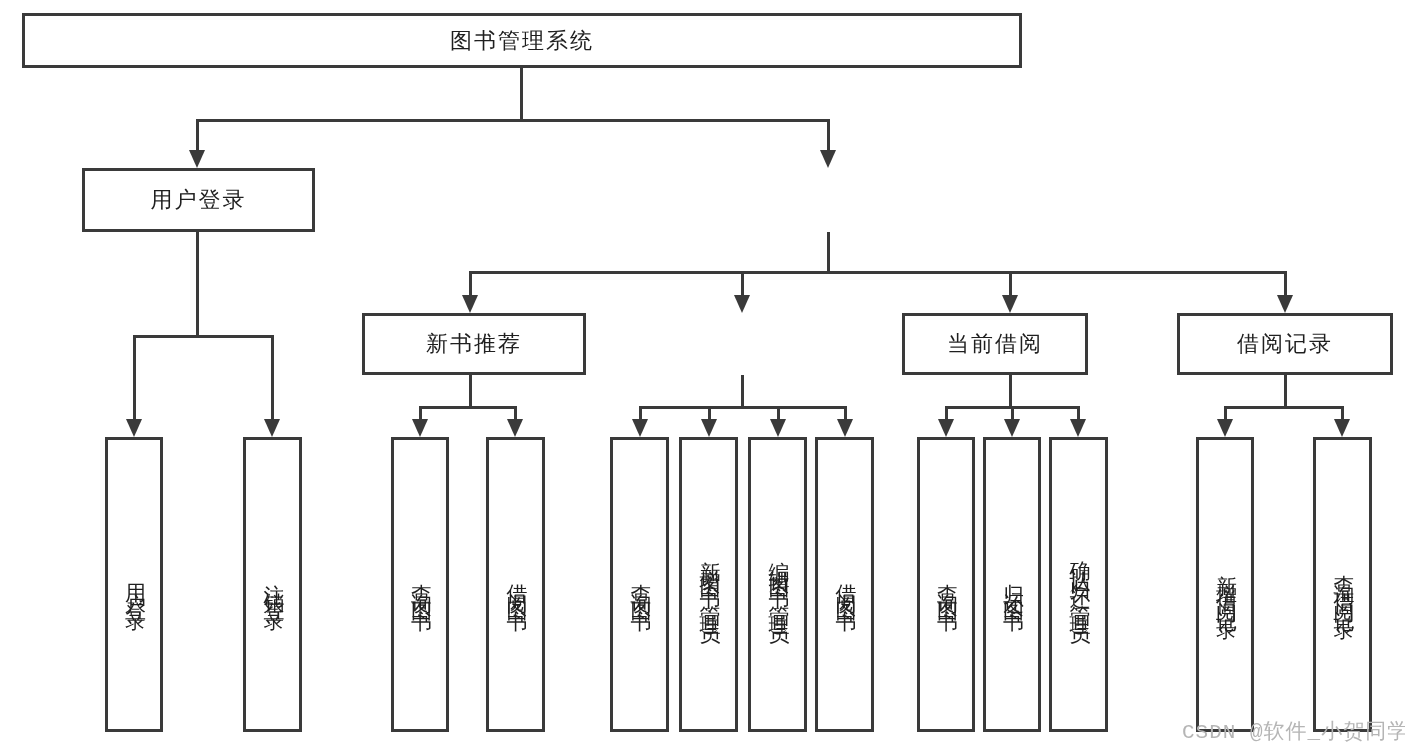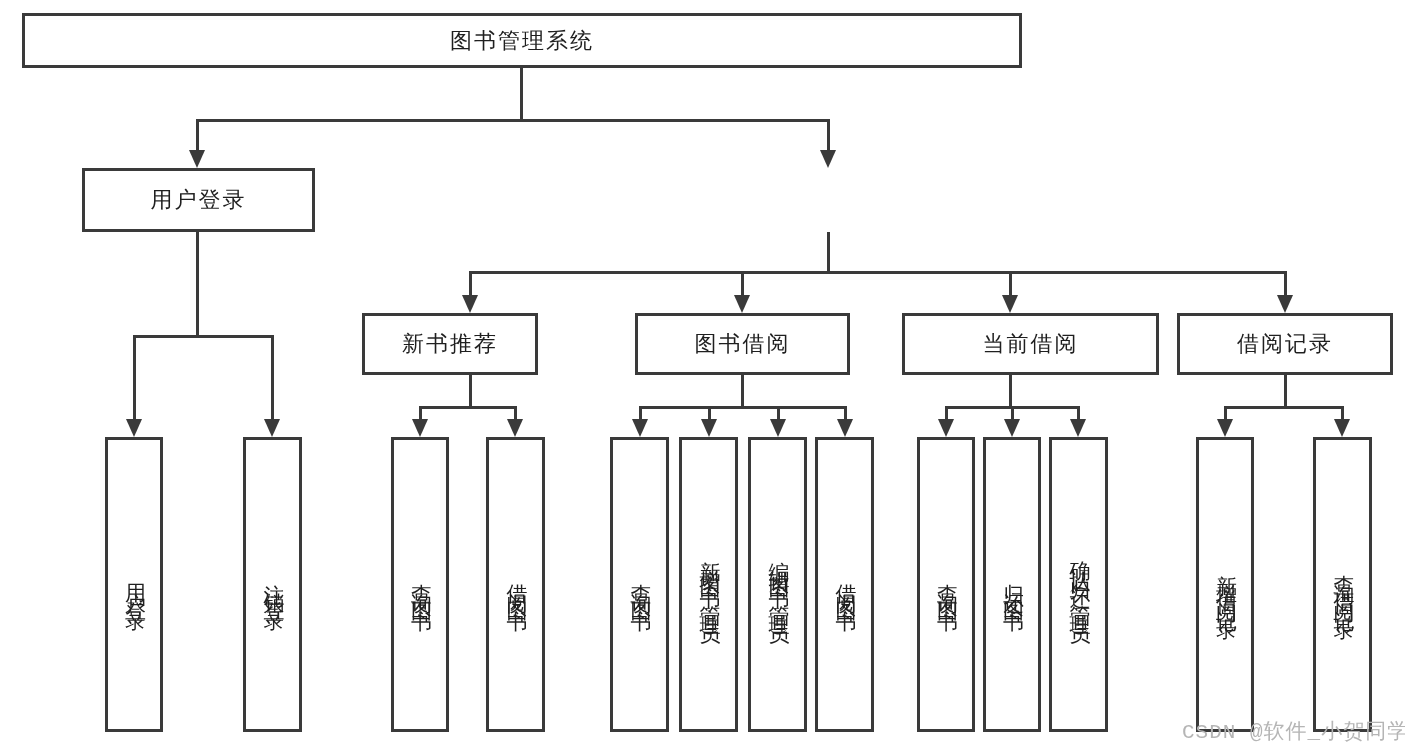--- a/index.html
+++ b/index.html
@@ -71,27 +71,24 @@
   <div class="hline" style="left:469px;top:271px;width:818px"></div>
   <div class="vline" style="left:469px;top:271px;height:26px"></div>
   <div class="ahead" style="left:462px;top:295px"></div>
   <div class="vline" style="left:741px;top:271px;height:26px"></div>
   <div class="ahead" style="left:734px;top:295px"></div>
   <div class="vline" style="left:1009px;top:271px;height:26px"></div>
   <div class="ahead" style="left:1002px;top:295px"></div>
   <div class="vline" style="left:1284px;top:271px;height:26px"></div>
   <div class="ahead" style="left:1277px;top:295px"></div>
 
-  <div class="box" style="left:362px;top:313px;width:176px;height:62px">
+  <div class="box" style="left:362px;top:313px;width:224px;height:62px">
     <span>新书推荐</span>
   </div>
-  <div class="box" style="left:635px;top:313px;width:215px;height:62px">
-    <span>图书借阅</span>
-  </div>
-  <div class="box" style="left:902px;top:313px;width:257px;height:62px">
+  <div class="box" style="left:902px;top:313px;width:186px;height:62px">
     <span>当前借阅</span>
   </div>
   <div class="box" style="left:1177px;top:313px;width:216px;height:62px">
     <span>借阅记录</span>
   </div>
 
   <div class="vline" style="left:469px;top:375px;height:33px"></div>
   <div class="hline" style="left:419px;top:406px;width:97px"></div>
   <div class="vline" style="left:419px;top:406px;height:15px"></div>
   <div class="ahead" style="left:412px;top:419px"></div>

